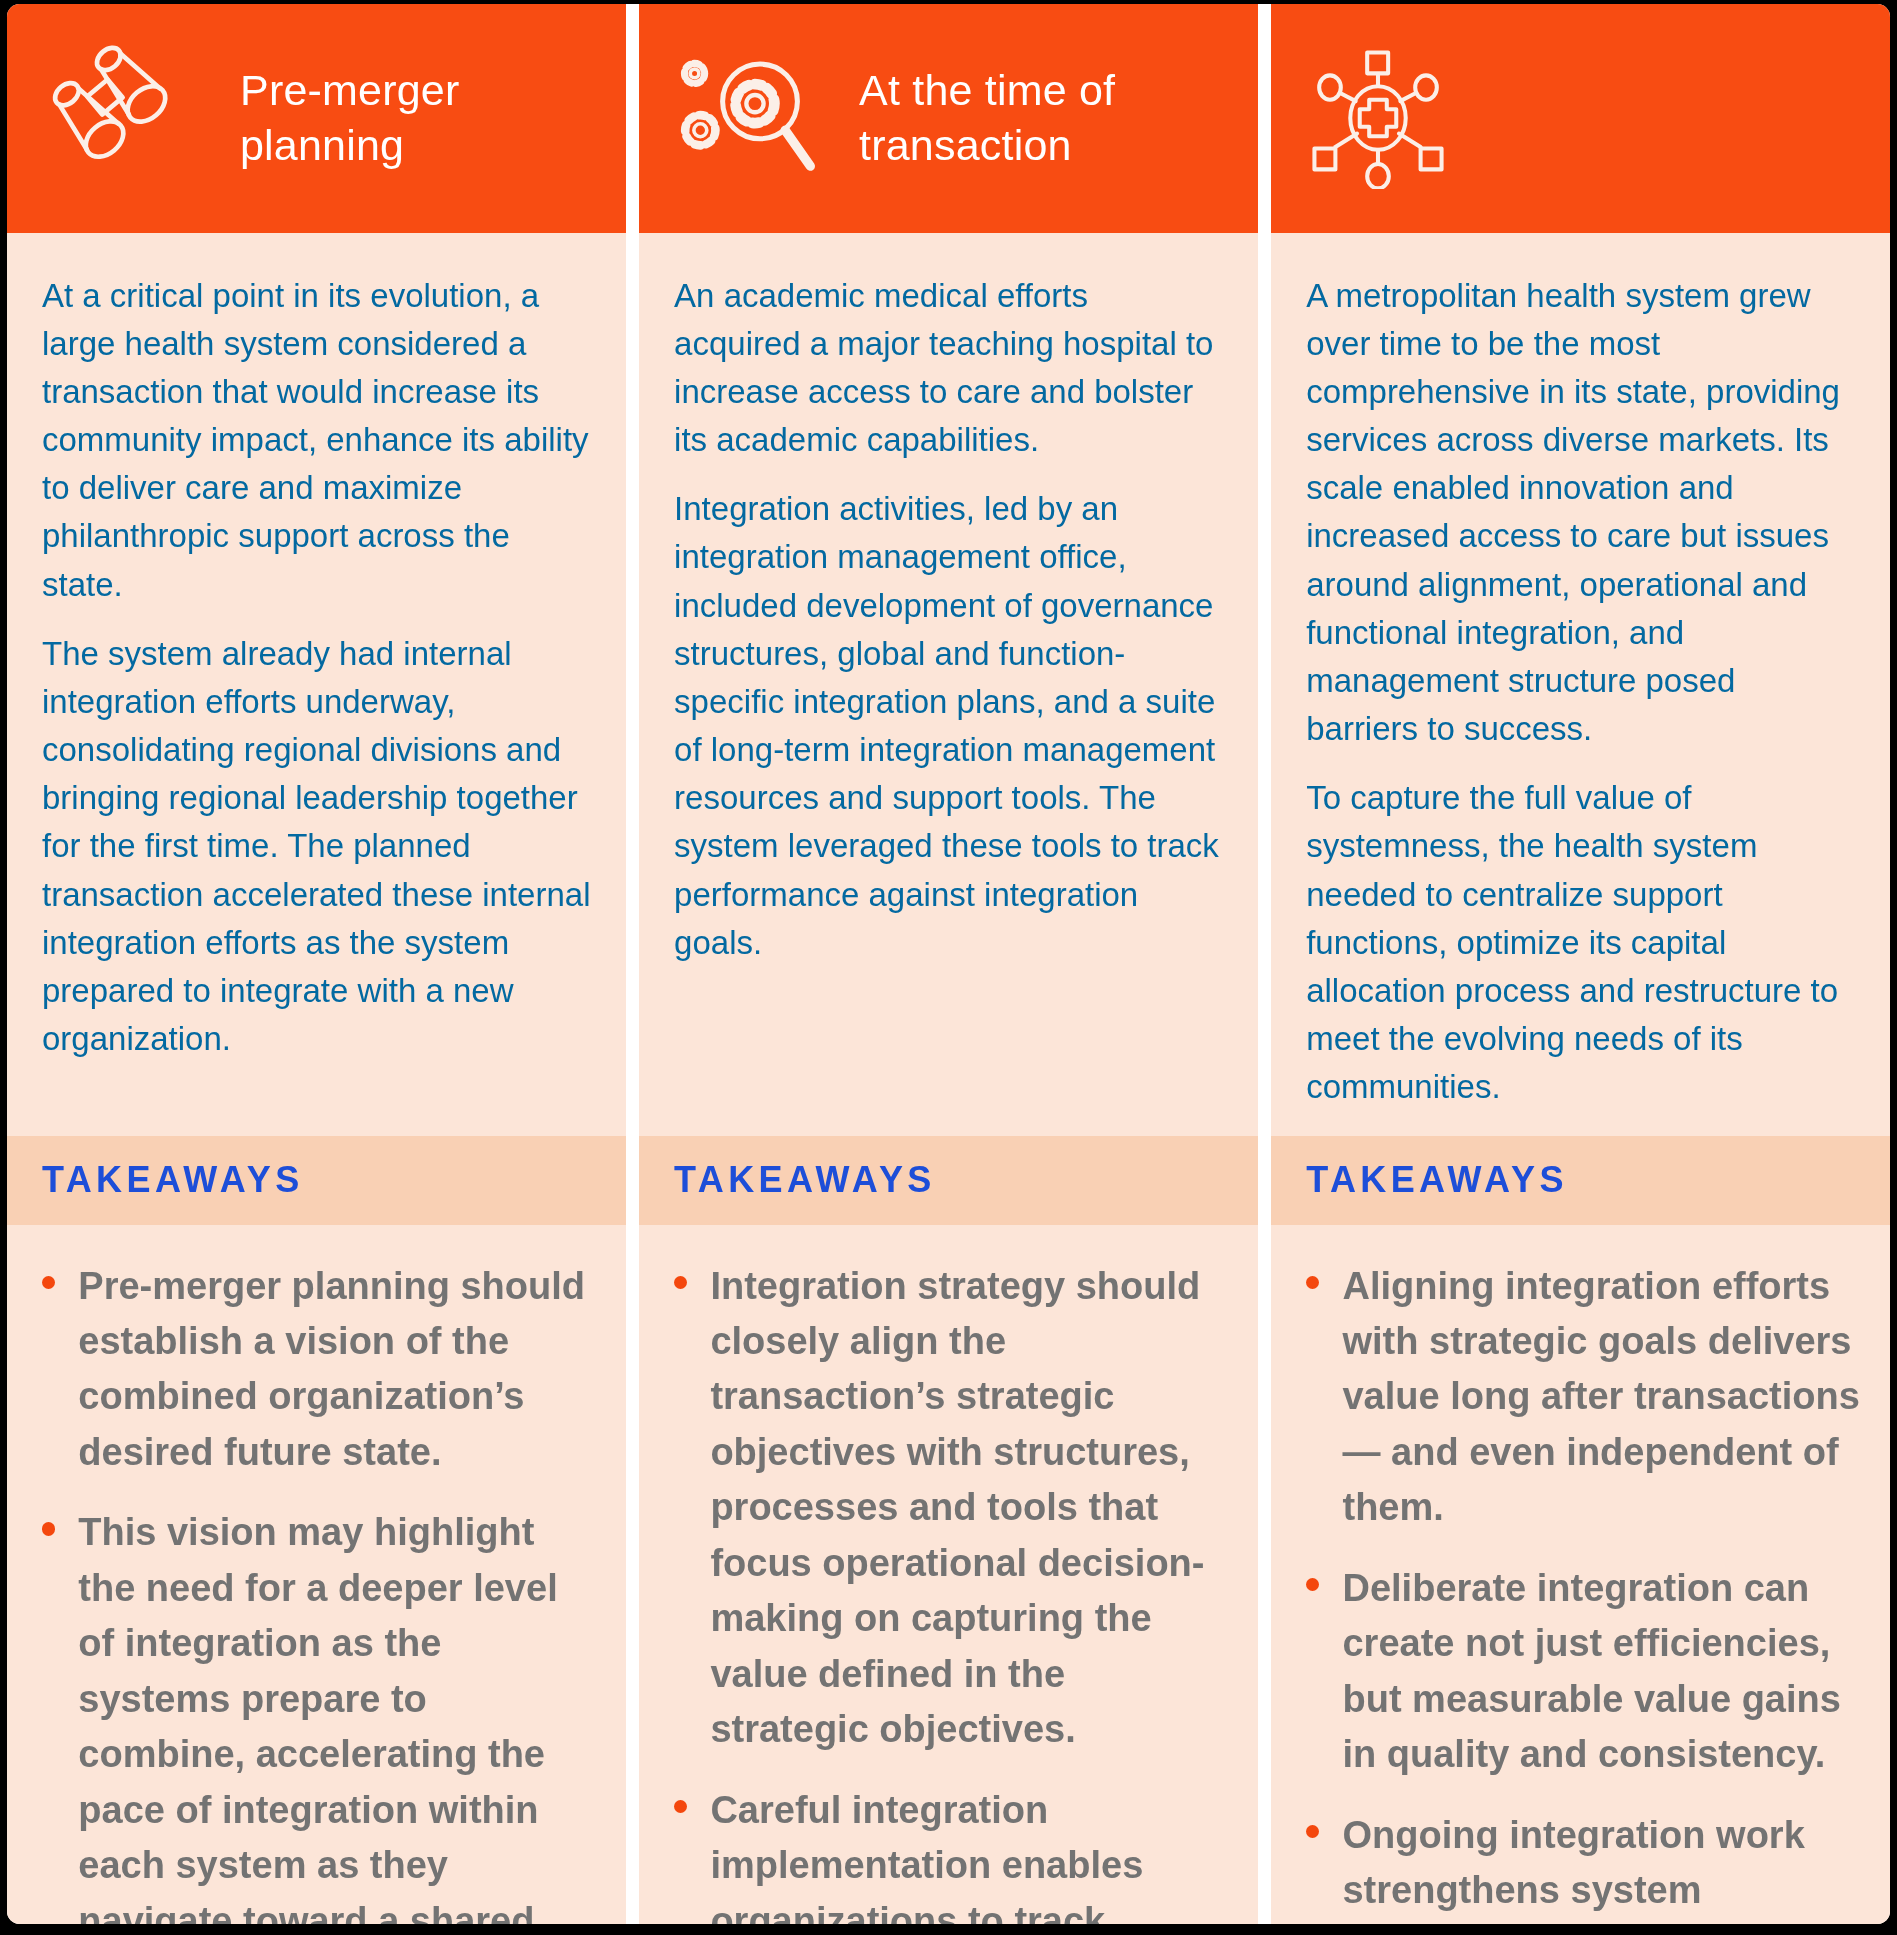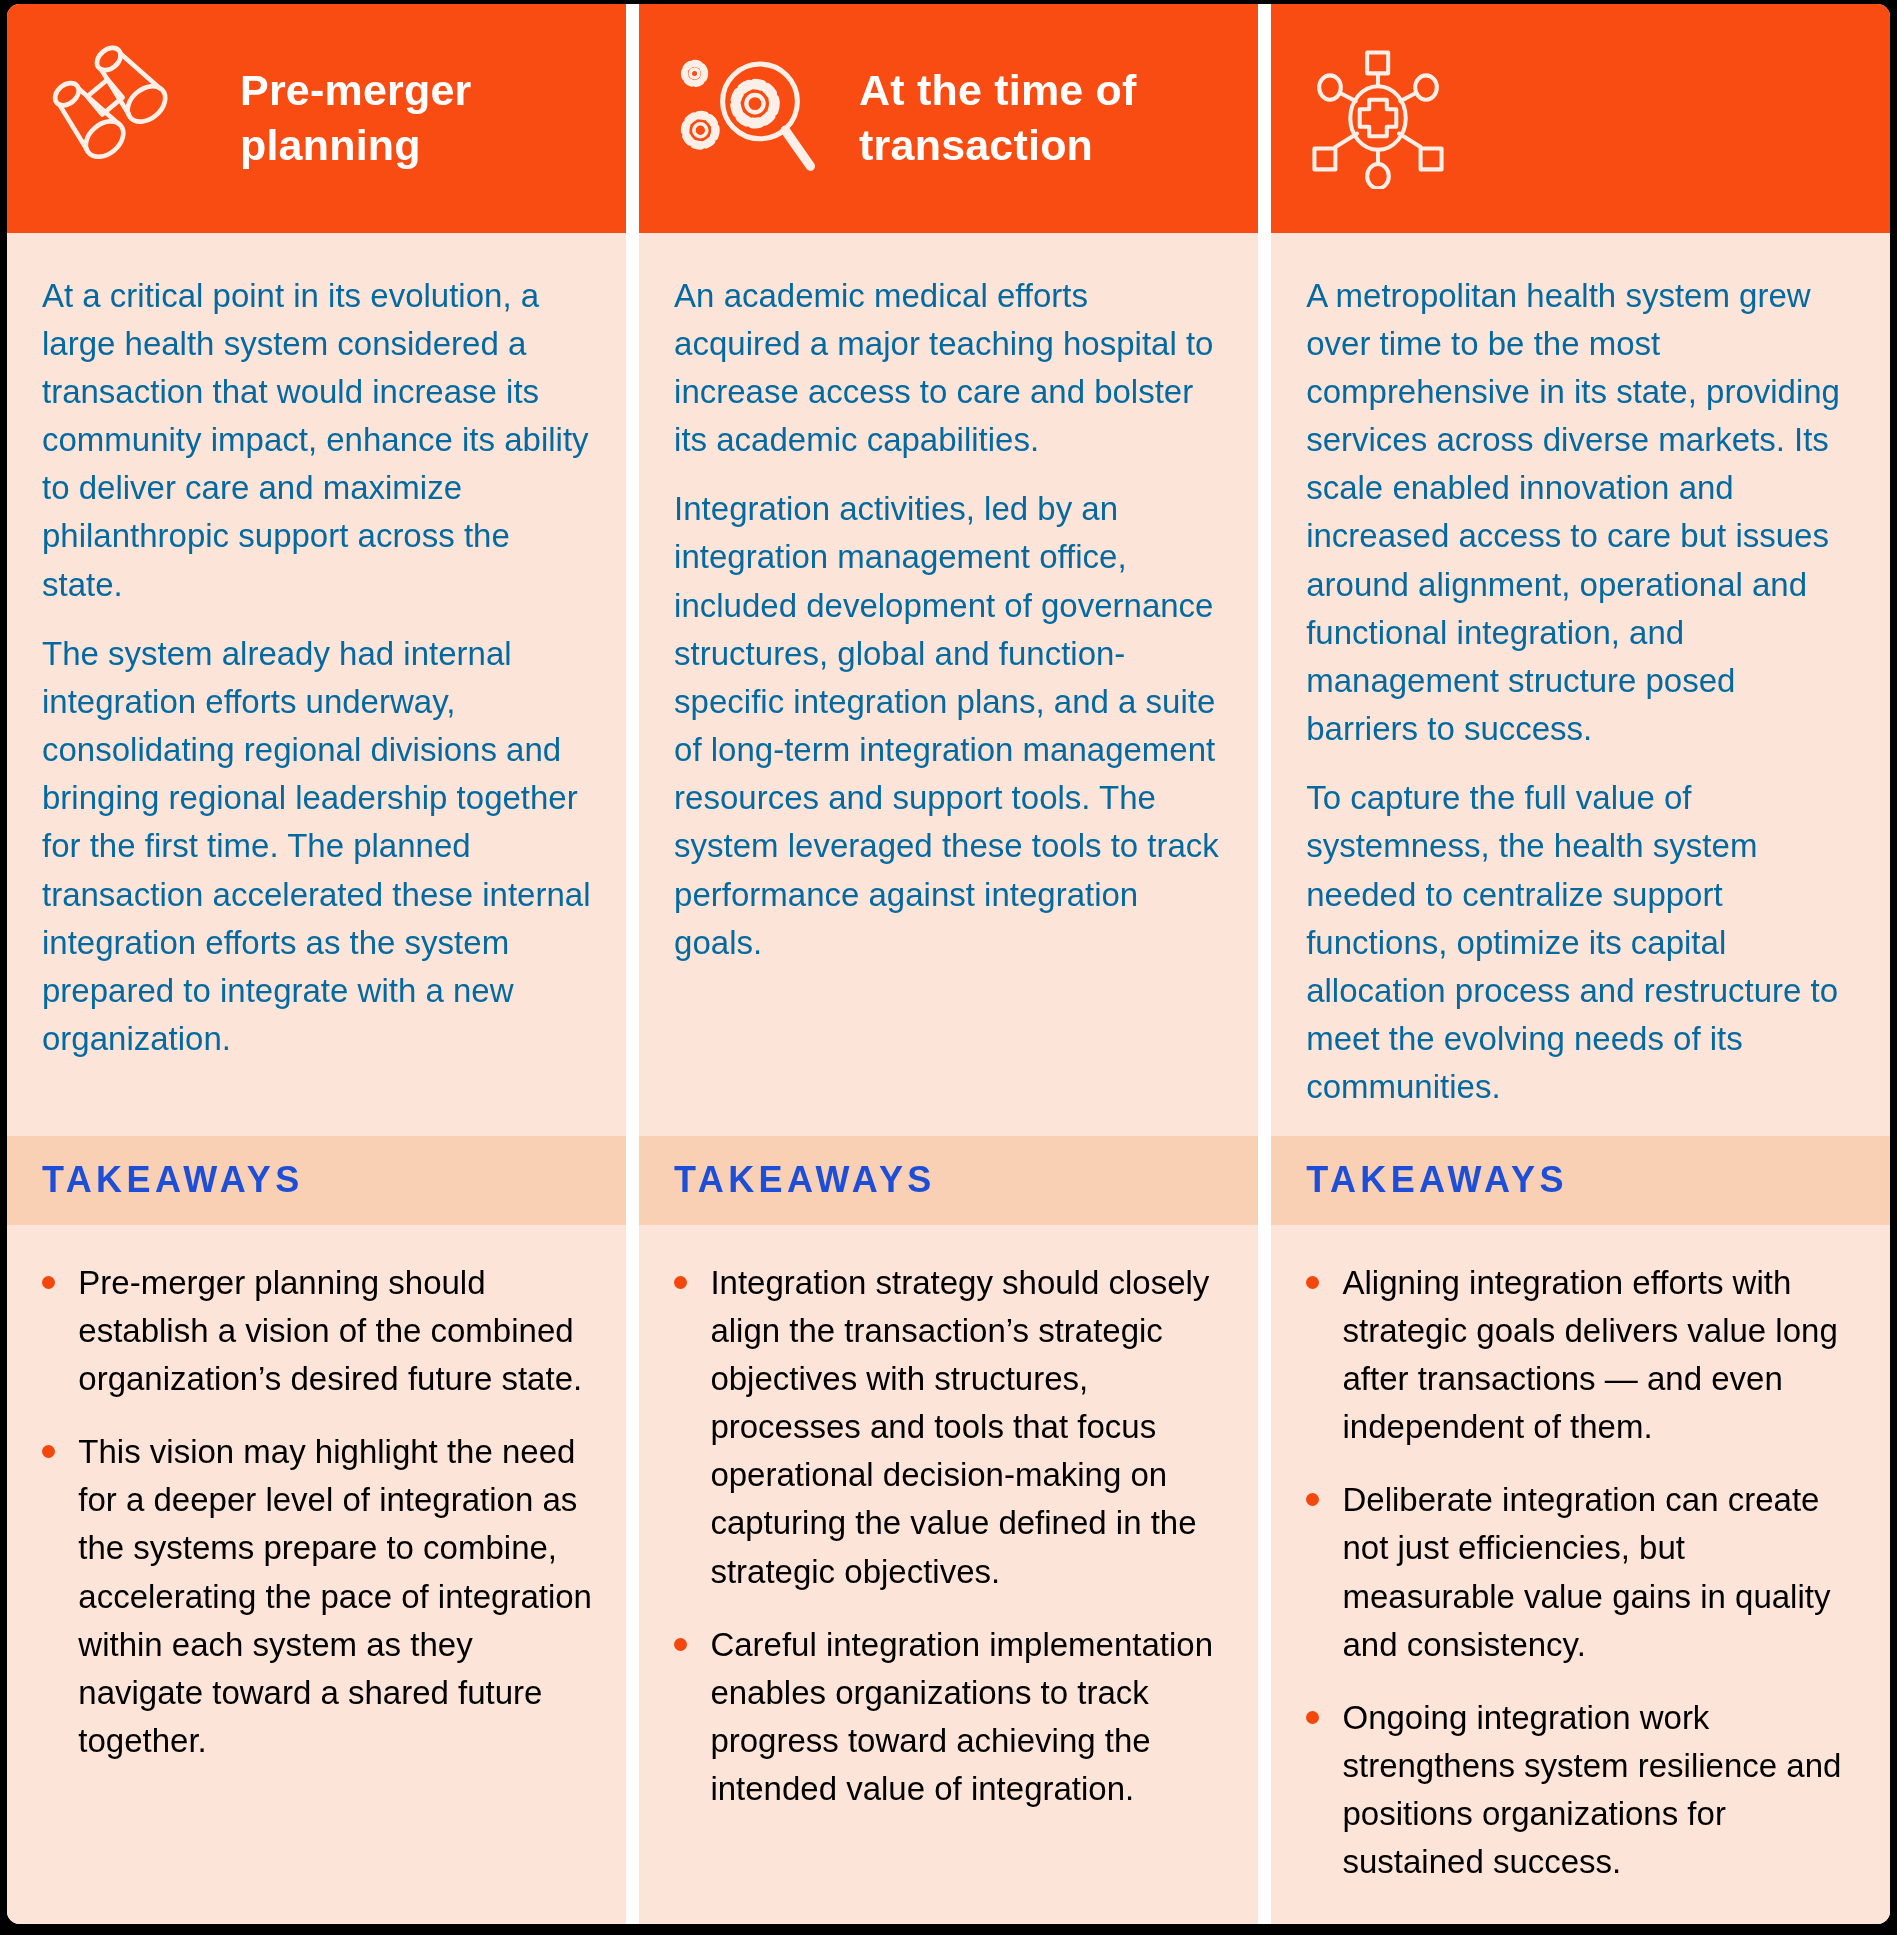--- a/index.html
+++ b/index.html
@@ -19,21 +19,21 @@
   .col-header{
     height:229px;flex:none;
     background:#F84C12;
     display:flex;align-items:center;
     padding:0 21px 0 34px;
   }
   .hdr-icon{flex:none;display:block;}
   .hdr-icon svg{display:block;}
   .col-title{
     margin:0 0 0 35px;
-    color:#ffffff;font-weight:bold;font-size:43px;line-height:1.27;
+    color:#ffffff;font-weight:normal;font-size:43px;line-height:1.27;
     letter-spacing:0.2px;
   }
   .col-title span{display:block;}
   .col-body{
     height:903px;flex:none;box-sizing:border-box;
     background:#FCE5D8;
     padding:39px 35px 0 35px;
   }
   .col-body p{
     margin:0 0 21px 0;
@@ -51,21 +51,21 @@
     background:#FCE5D8;
     margin:0;list-style:none;
     padding:34px 30px 0 35px;
   }
   .takeaways li{display:flex;margin:0 0 25px 0;}
   .dot{
     flex:none;width:13.3px;height:13.3px;border-radius:50%;
     background:#F4470D;
     margin:17px 23px 0 0;
   }
-  .tk-text{font-size:33px;line-height:1.46;color:#000000;}
+  .tk-text{font-size:38px;line-height:1.46;color:#737373;font-weight:bold;}
   .icon-stroke{stroke:#FBEFE8;fill:none;stroke-linecap:round;stroke-linejoin:round;}
 </style>
 </head>
 <body>
 
 <div class="frame">
 
   <section class="col">
     <header class="col-header">
       <span class="hdr-icon">

